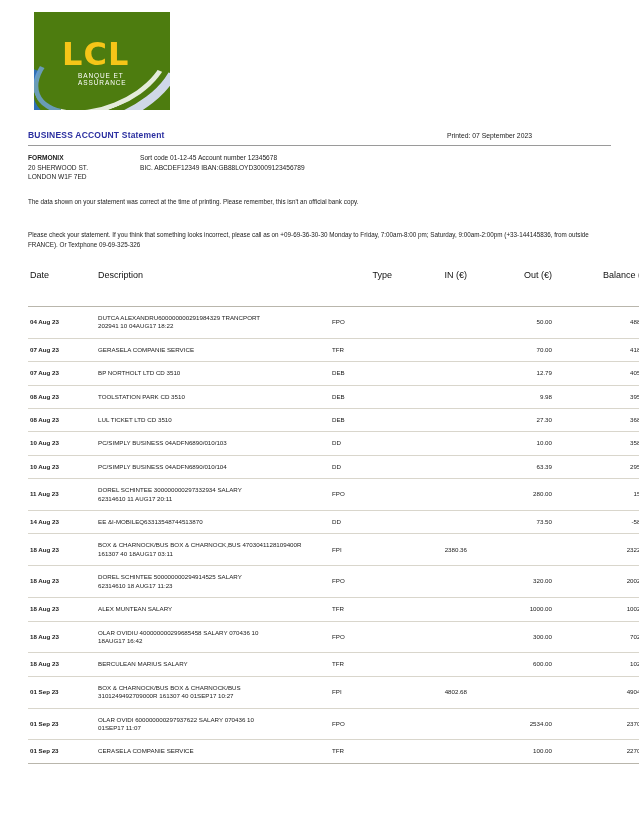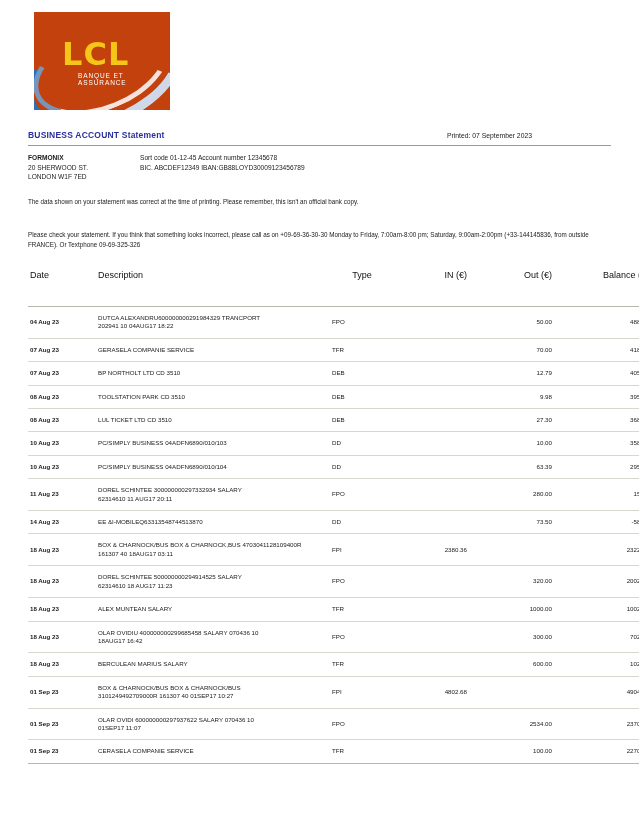--- a/index.html
+++ b/index.html
@@ -28,21 +28,21 @@
   .logo-wrap {
     position: absolute;
     left: 34px;
     top: 12px;
     width: 136px;
     height: 98px;
   }
   .logo-box {
     width: 136px;
     height: 98px;
-    background: #c2410c;
+    background: #4d7c0f;
     position: relative;
     overflow: hidden;
   }
   .logo-swoosh {
     position: absolute;
     left: -14px;
     top: 8px;
     width: 150px;
     height: 86px;
     border-radius: 50%;
@@ -177,21 +177,21 @@
 
   .c-date   { width: 62px;  text-align: left; }
   .c-desc   { width: 226px; text-align: left; }
   .c-type   { width: 60px;  text-align: left; }
   .c-in     { width: 75px;  text-align: right; }
   .c-out    { width: 75px;  text-align: right; }
   .c-bal    { width: 85px;  text-align: right; }
 
   th.c-date  { text-align: left; padding-left: 2px; }
   th.c-desc  { text-align: left; padding-left: 6px; }
-  th.c-type  { text-align: center; padding-left: 8px; }
+  th.c-type  { text-align: right; padding-left: 8px; }
   th.c-in    { padding-right: 10px; }
   th.c-out   { padding-right: 12px; }
   th.c-bal   { text-align: right; padding-right: 2px; }
 
   td.c-date  { font-weight: bold; padding-left: 2px; }
   td.c-desc  { padding-left: 6px; }
   td.c-type  { padding-left: 8px; }
   td.c-in    { padding-right: 10px; }
   td.c-out   { padding-right: 12px; }
   td.c-bal   { padding-right: 2px; }

